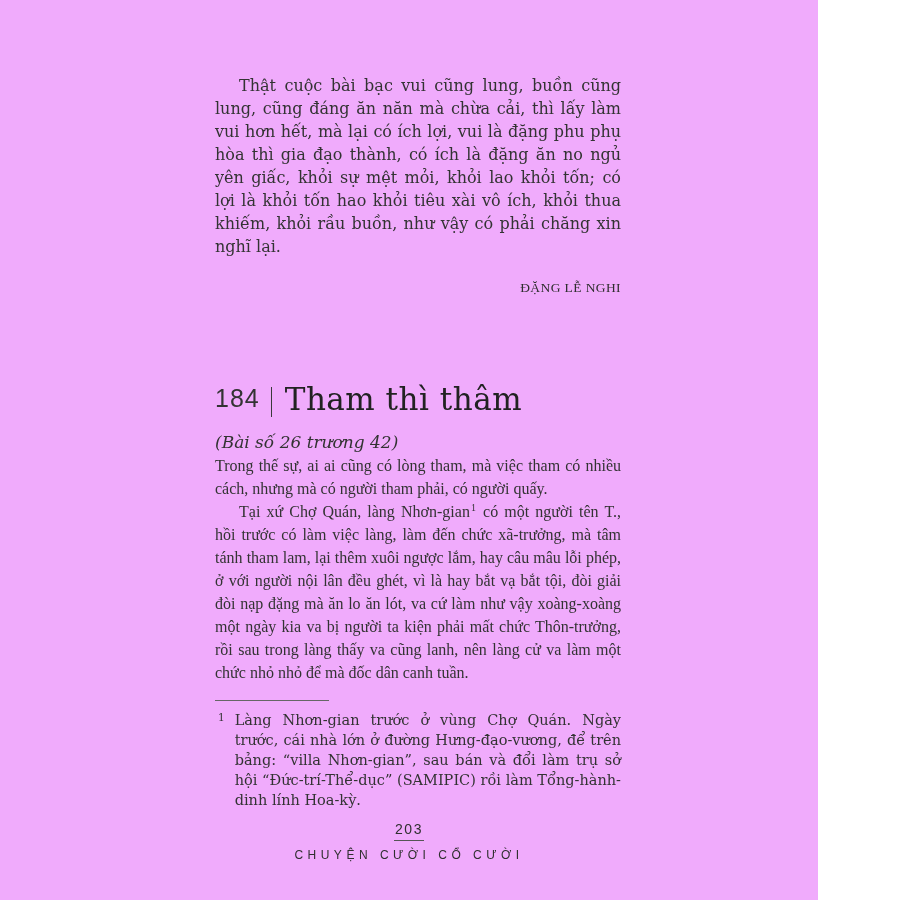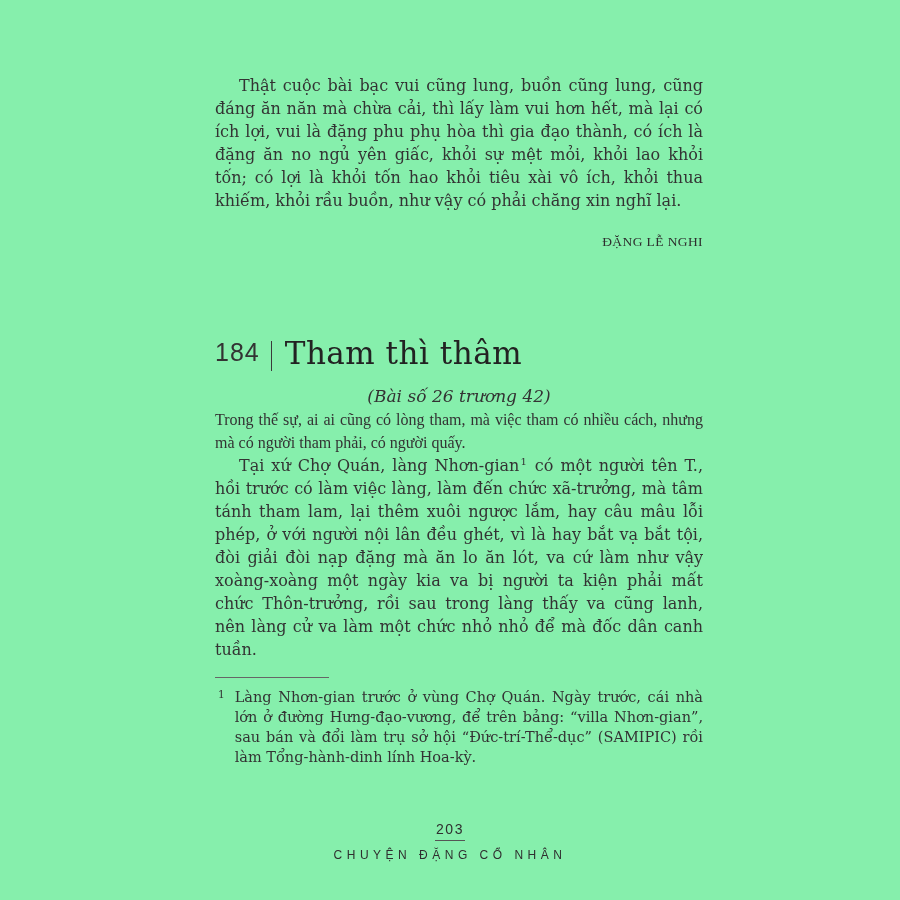--- a/index.html
+++ b/index.html
@@ -1,19 +1,19 @@
 <!DOCTYPE html>
 <html><head>
 <meta charset="utf-8">
 <style>
   html, body { margin: 0; padding: 0; background: #ffffff; }
   .page {
     position: relative;
-    width: 900px; height: 900px;
-    background: #86efac;
+    width: 818px; height: 900px;
+    background: #f0abfc;
     box-sizing: border-box;
     padding: 74px 197px 0 215px;
     font-family: "DejaVu Serif", serif;
     color: #333333;
     overflow: hidden;
   }
   p.body {
     margin: 0;
     font-size: 16px;
     line-height: 23px;
@@ -55,28 +55,28 @@
     margin: 0 13px 0 11px;
     vertical-align: -7px;
   }
   .story-title {
     font-size: 31px;
     letter-spacing: 0.5px;
     color: #222222;
   }
   .subtitle {
     margin-top: 5px;
-    text-align: center;
+    text-align: left;
     font-style: italic;
     font-size: 17px;
     line-height: 24px;
     color: #333333;
   }
   .para-first { margin-top: 26px; font-family: Liberation Serif, serif; }
-  .para-next { margin-top: 8px; }
+  .para-next { margin-top: 8px; font-family: Liberation Serif, serif; }
   .fn-rule {
     margin-top: 16px;
     width: 114px;
     border-top: 1.3px solid #666666;
   }
   .footnote {
     margin-top: 9px;
     display: flex;
     font-size: 14.5px;
     line-height: 20px;
@@ -125,16 +125,16 @@
   <div class="fn-rule"></div>
 
   <div class="footnote">
     <span class="fn-marker">1</span>
     <div class="fn-text">Làng Nhơn-gian trước ở vùng Chợ Quán. Ngày trước, cái nhà lớn ở đường Hưng-đạo-vương, để trên bảng: “villa Nhơn-gian”, sau bán và đổi làm trụ sở hội “Đức-trí-Thể-dục” (SAMIPIC) rồi làm Tổng-hành-dinh lính Hoa-kỳ.</div>
   </div>
 
   <div class="page-footer">
     <div class="page-num">203</div>
     <div class="pn-rule"></div>
-    <div class="book-title">CHUYỆN ĐẶNG CỔ NHÂN</div>
+    <div class="book-title">CHUYỆN CƯỜI CỔ CƯỜI</div>
   </div>
 
 </div>
 
 </body></html>

